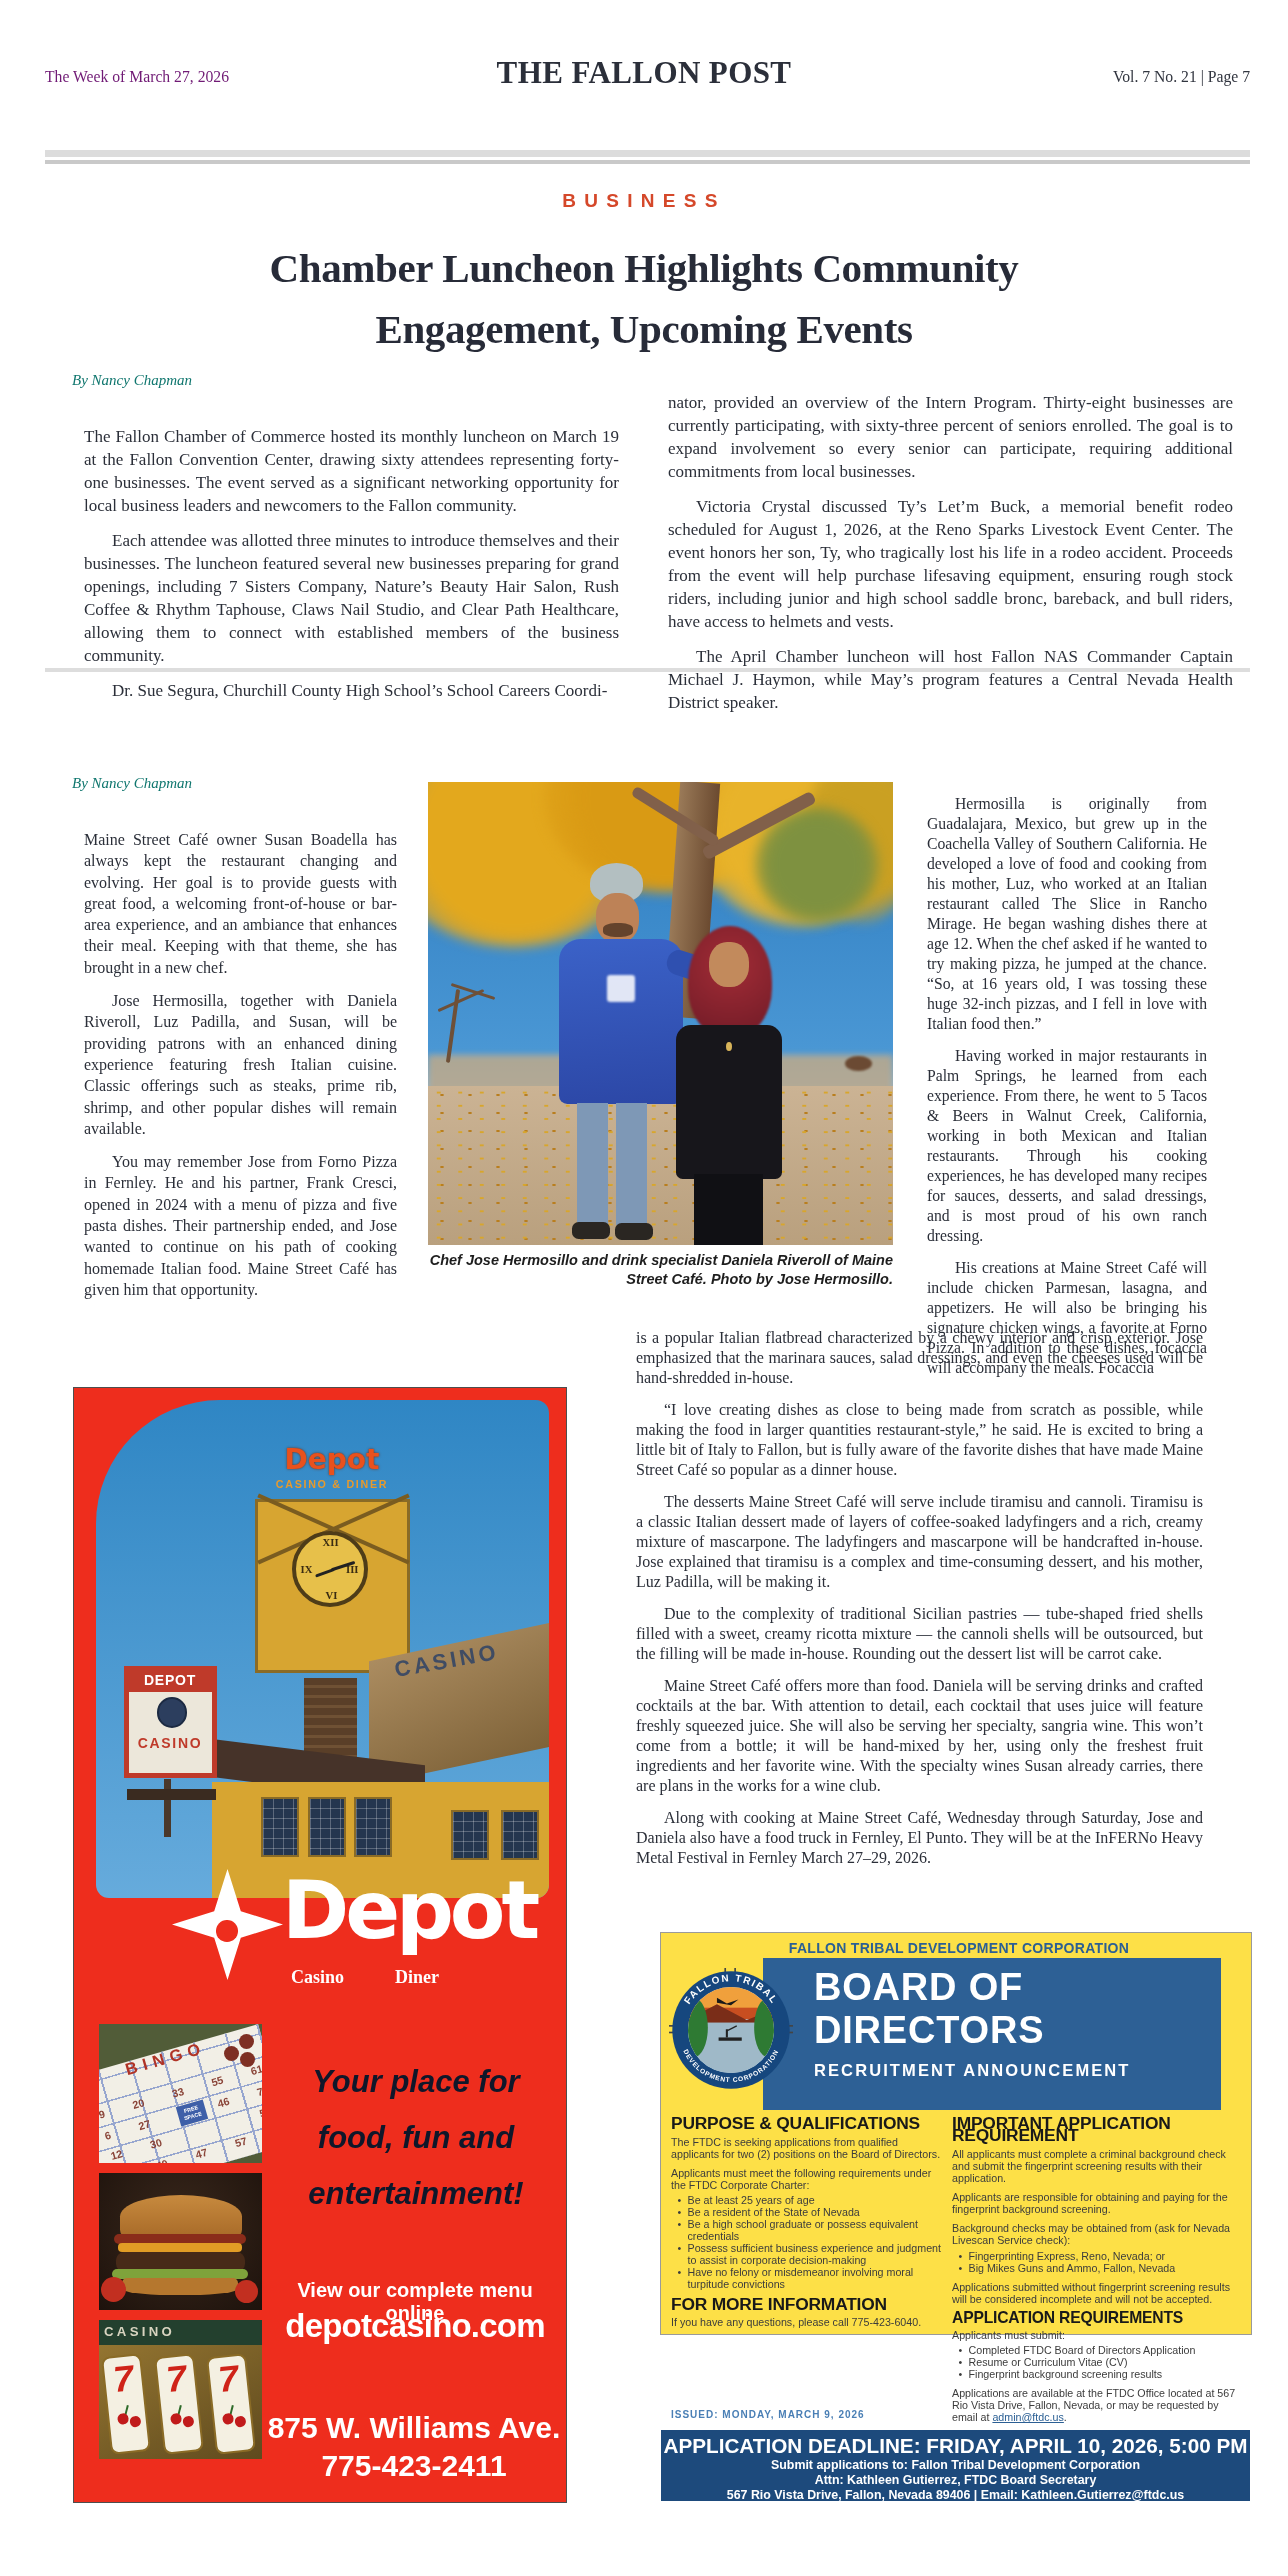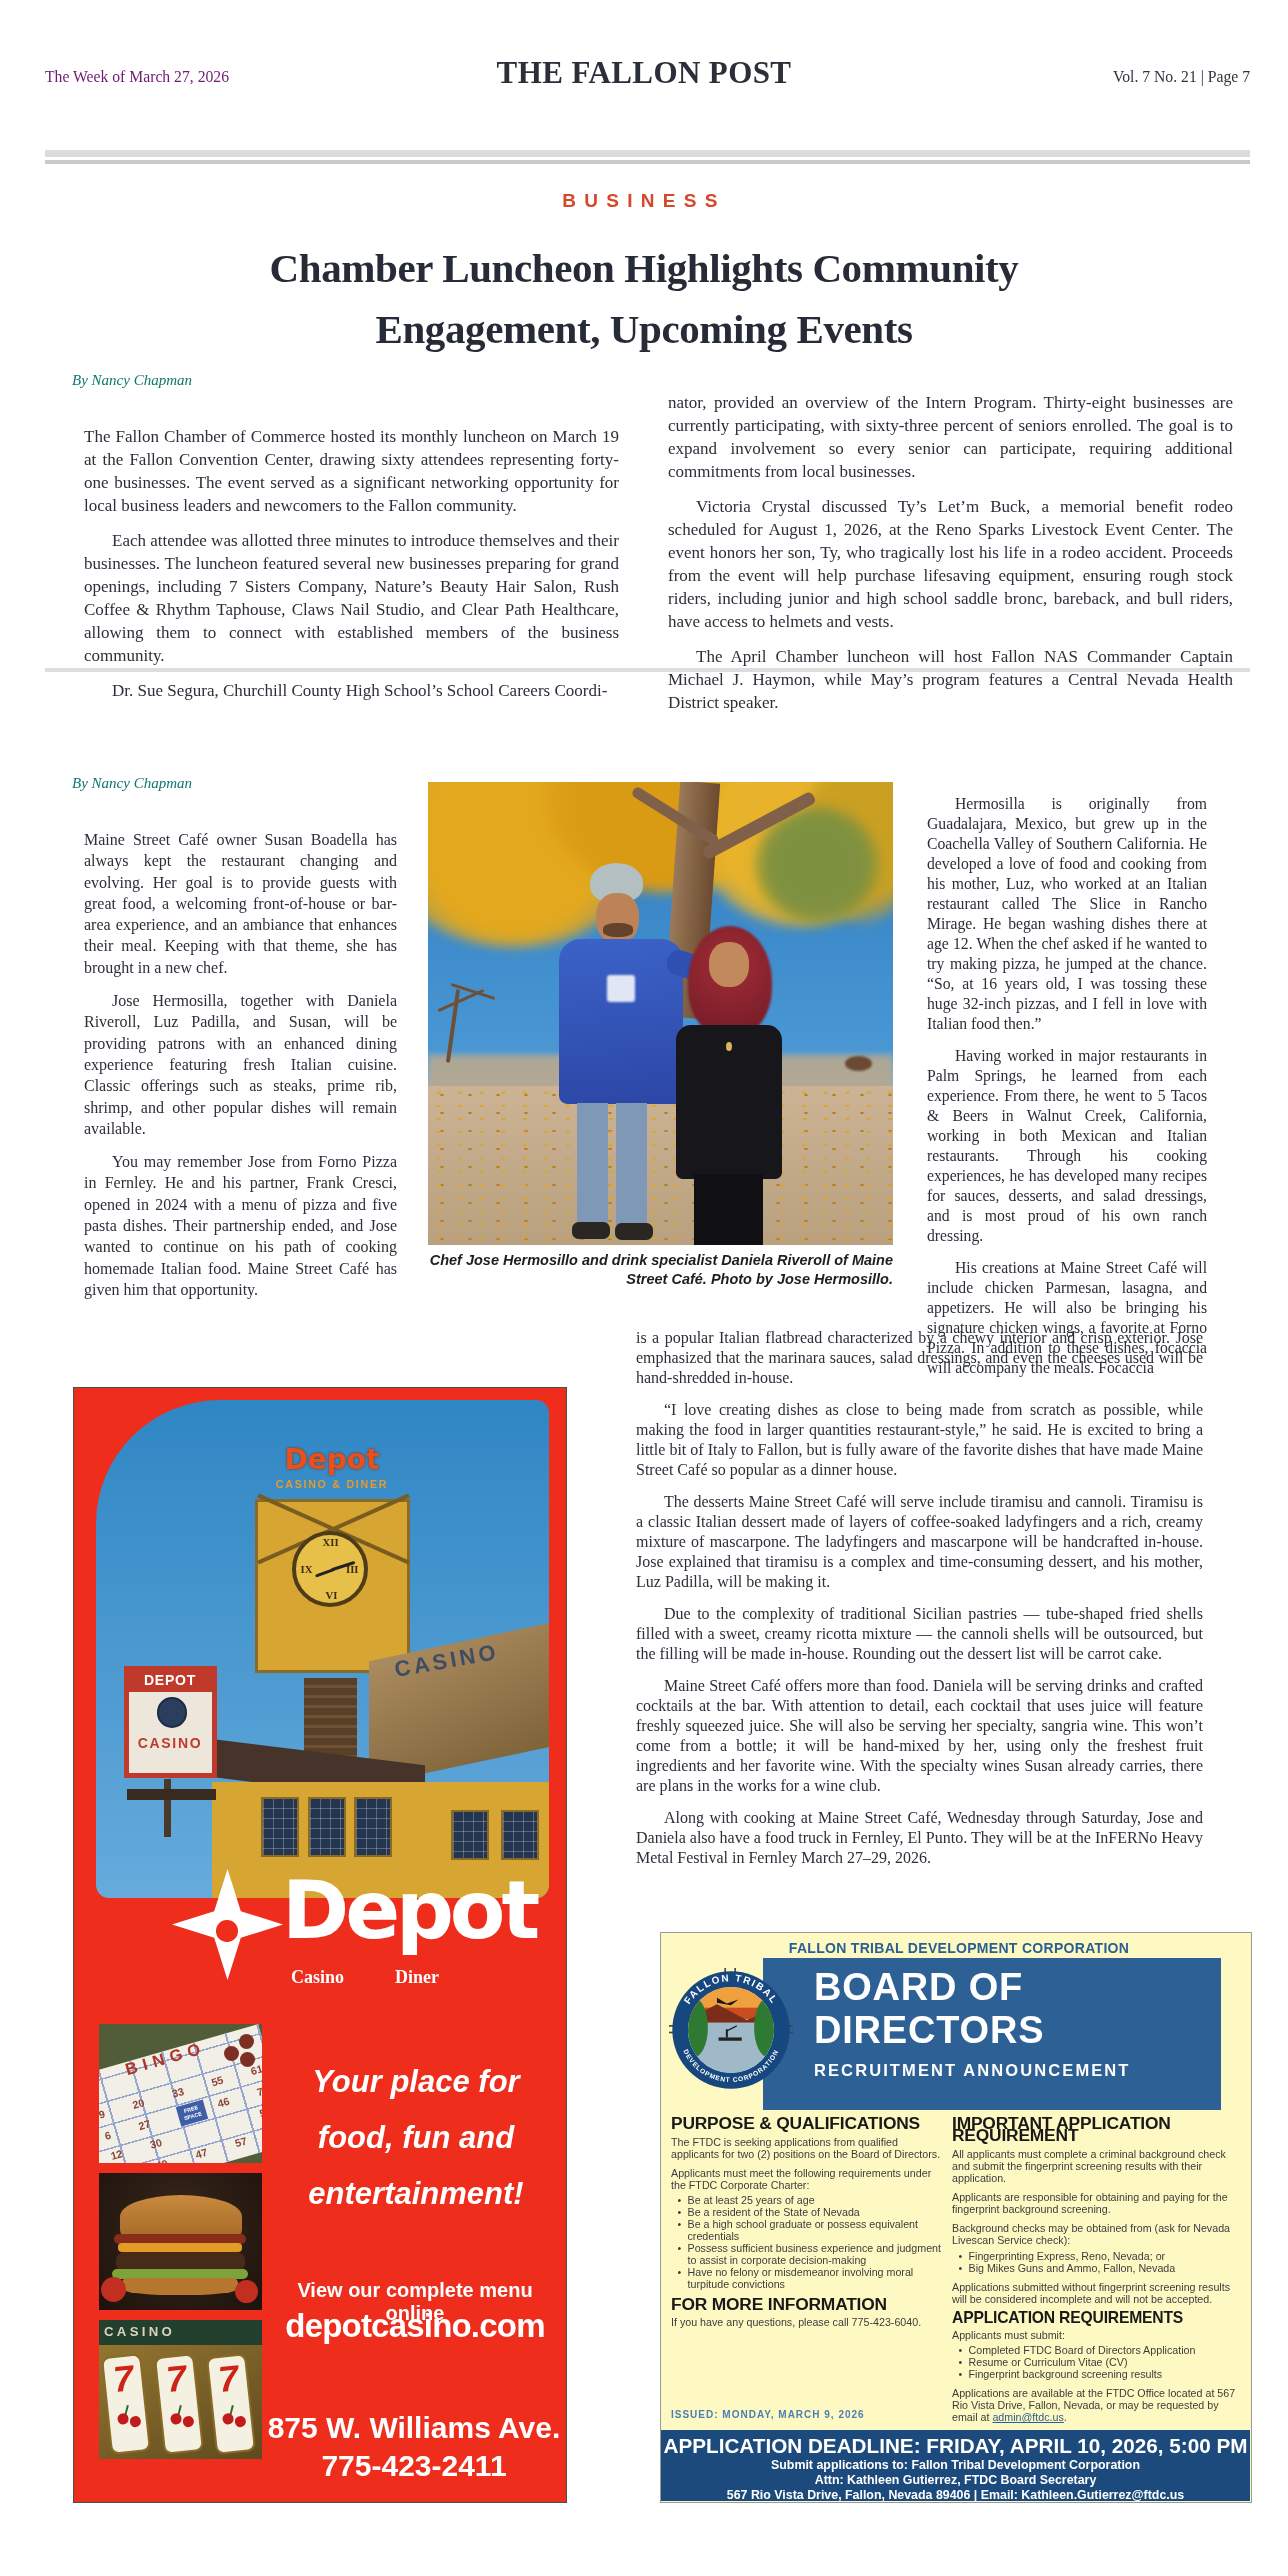--- a/index.html
+++ b/index.html
@@ -124,34 +124,34 @@
   .slots-band{position:absolute;left:0;top:0;width:163px;height:25px;background:#23402e;color:#d8d4c0;
               font-family:"Liberation Sans",sans-serif;font-weight:bold;font-size:13.2px;letter-spacing:3.3px;
               padding:4.1px 0 0 5px;box-sizing:border-box;}
   .reel{position:absolute;top:35px;width:40px;height:98px;background:#f4f0e2;border:2.5px solid #8a6b26;
         border-radius:8.3px;transform:rotate(-6deg);box-sizing:border-box;text-align:center;}
   .reel .seven{font-family:"Liberation Sans",sans-serif;font-weight:bold;font-style:italic;font-size:36px;
                color:#cf2318;line-height:43px;}
   .cherry{position:absolute;width:10.7px;height:10.7px;border-radius:50%;background:#c11b1b;}
   .stem{position:absolute;width:1.7px;height:10px;background:#2e6b2a;}
 
-  .depot-tag{position:absolute;left:203px;top:666px;width:278px;text-align:center;color:#ffffff;
+  .depot-tag{position:absolute;left:203px;top:666px;width:278px;text-align:center;color:#0f172a;
              font-family:"Liberation Sans",sans-serif;font-style:italic;font-weight:bold;
              font-size:31px;line-height:56px;}
   .depot-menu{position:absolute;left:192px;top:891px;width:298px;text-align:center;color:#fff;
               font-family:"Liberation Sans",sans-serif;font-weight:bold;font-size:20px;}
   .depot-site{position:absolute;left:192px;top:919px;width:298px;text-align:center;color:#fff;
               font-family:"Liberation Sans",sans-serif;font-weight:bold;font-size:33px;letter-spacing:-0.8px;}
   .depot-addr{position:absolute;left:187px;top:1023px;width:306px;text-align:center;color:#fff;
               font-family:"Liberation Sans",sans-serif;font-weight:bold;font-size:30px;}
   .depot-phone{position:absolute;left:187px;top:1061px;width:306px;text-align:center;color:#fff;
                font-family:"Liberation Sans",sans-serif;font-weight:bold;font-size:30px;}
 
   
-  .ftdc{left:660px;top:1932px;width:592px;height:571px;background:#fef9c3;border:1.7px solid #9a9a9a;
+  .ftdc{left:660px;top:1932px;width:592px;height:403px;background:#fde047;border:1.7px solid #9a9a9a;
         box-sizing:border-box;font-family:"Liberation Sans",sans-serif;}
   .ftdc-org{position:absolute;left:50px;top:6.6px;width:496px;text-align:center;color:#2b5f94;
             font-weight:bold;font-size:14px;letter-spacing:0.3px;}
   .ftdc-titlebox{position:absolute;left:102px;top:25px;width:458px;height:152px;background:#2d6095;}
   .ftdc-t1{position:absolute;left:51px;top:8.3px;color:#fff;font-weight:bold;font-size:38px;letter-spacing:0.8px;}
   .ftdc-t2{position:absolute;left:51px;top:51px;color:#fff;font-weight:bold;font-size:38px;letter-spacing:0.8px;}
   .ftdc-t3{position:absolute;left:51px;top:103px;color:#fff;font-weight:bold;font-size:16.5px;letter-spacing:2.1px;}
   .ftdc-logo{position:absolute;left:8.3px;top:35px;width:124px;height:124px;}
   .ftdc-col{position:absolute;font-size:10.7px;line-height:12px;color:#3c3c3c;}
   .ftdc-col p{margin:0 0 7.4px 0;}

